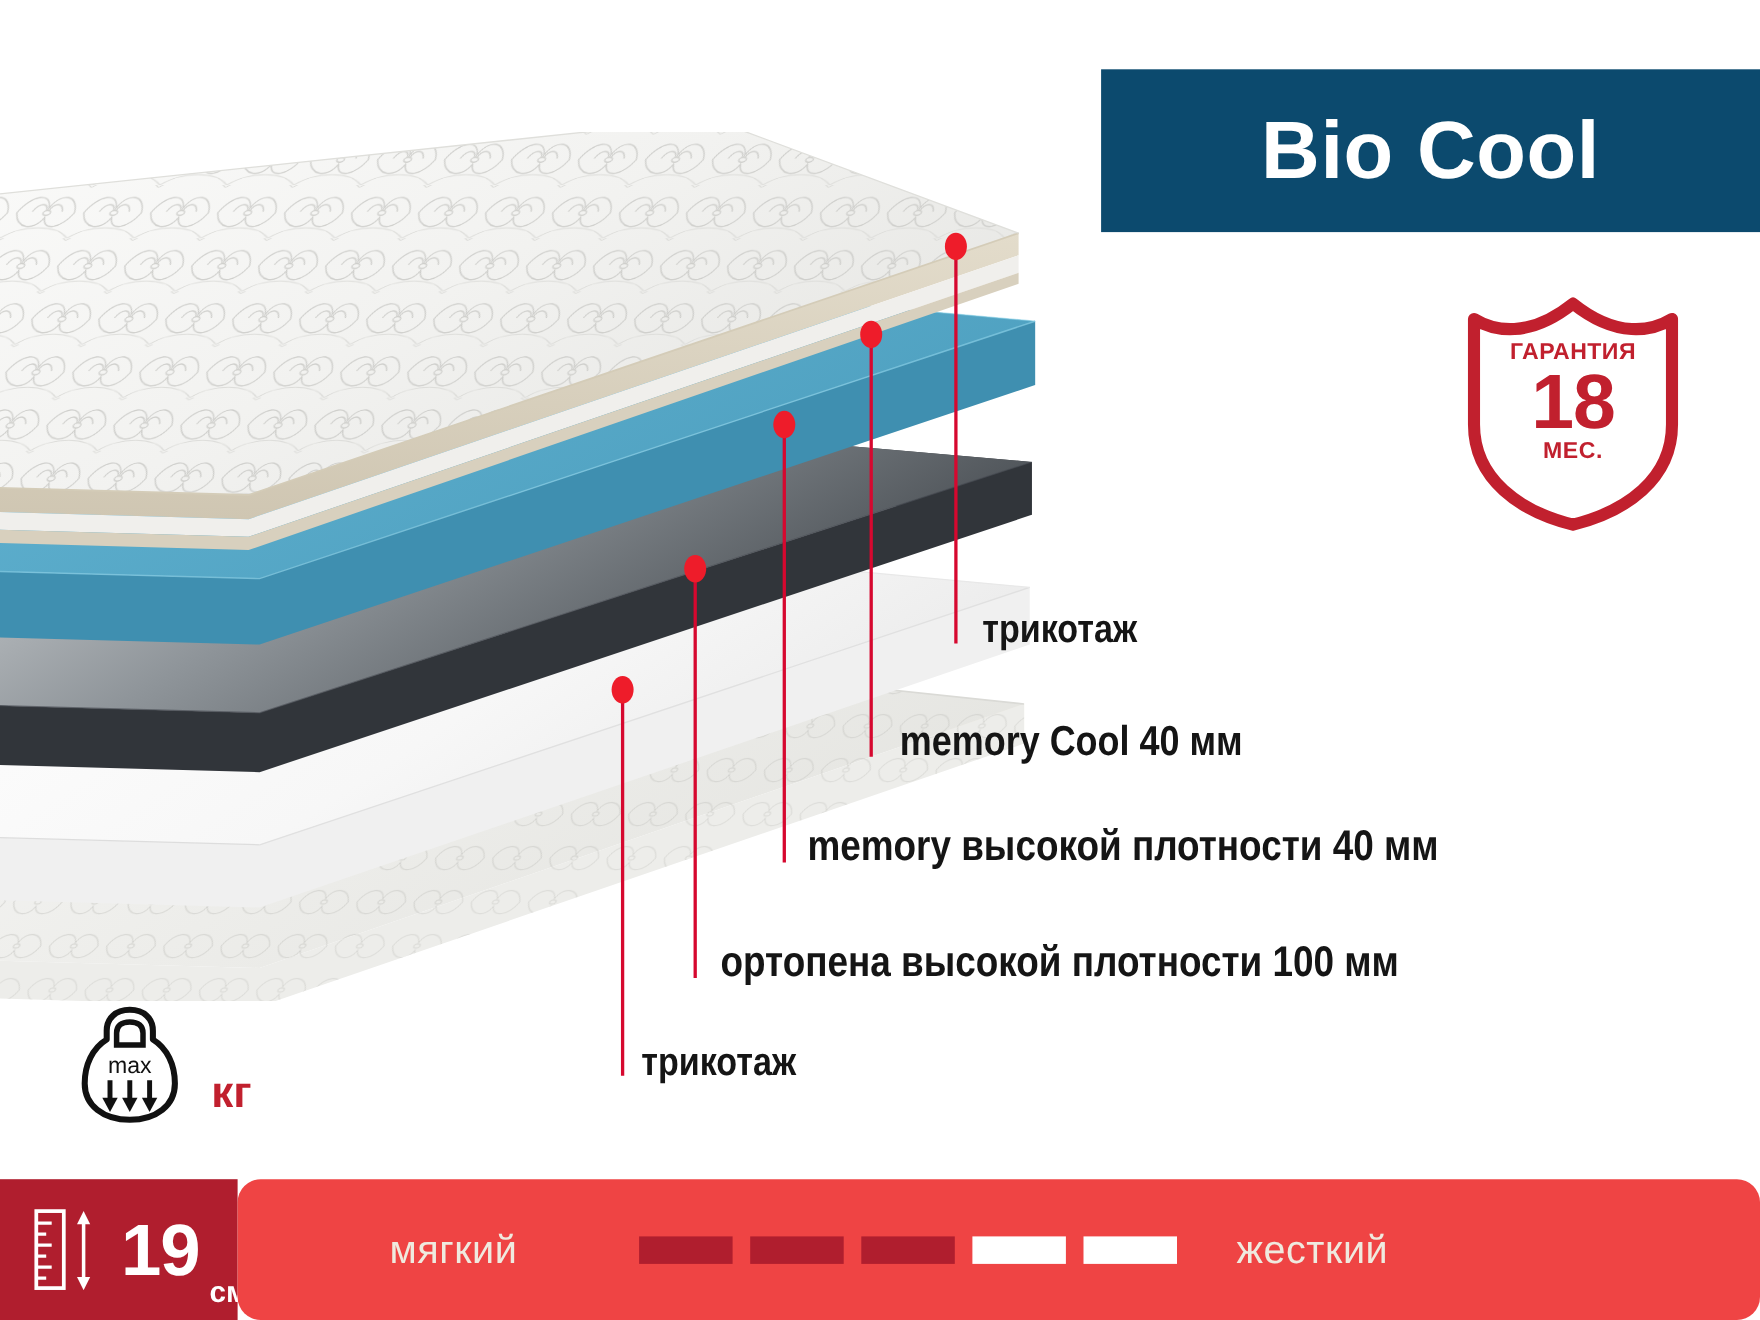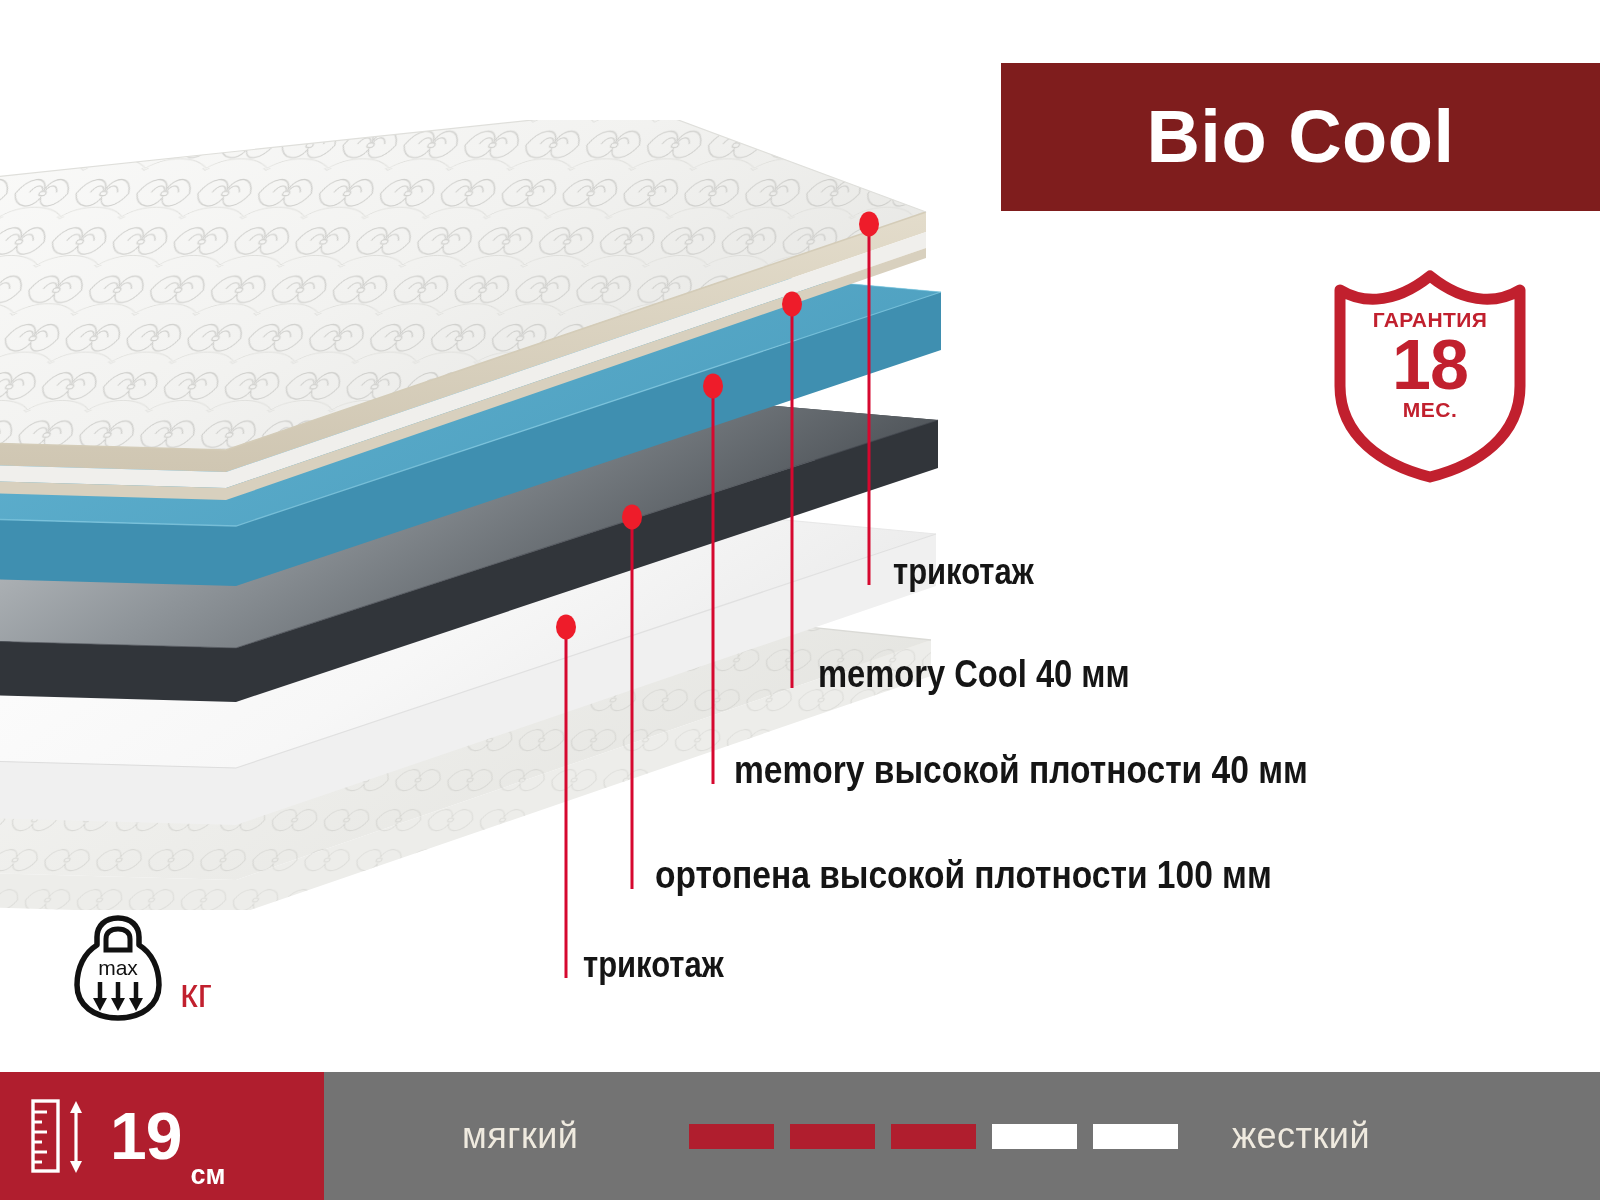--- a/index.html
+++ b/index.html
@@ -8,21 +8,21 @@
     width:1600px; height:1200px;
     position:relative; overflow:hidden;
     font-family:"Liberation Sans", sans-serif;
     background:#ffffff;
   }
 
   
   #title-banner{
     position:absolute; left:1001px; top:63px;
     width:599px; height:148px;
-    background:#7f1d1d;
+    background:#0c4a6e;
     display:flex; align-items:center; justify-content:center;
   }
   #title-banner .title-text{
     color:#ffffff;
     font-size:74px;
     font-weight:bold;
     letter-spacing:0.5px;
     line-height:1;
     font-family:"Liberation Sans", sans-serif;
   }
@@ -66,49 +66,50 @@
   #max-weight{
     position:absolute; left:72px; top:912px;
     display:flex; align-items:center;text-align:right;
   }
   #kettlebell-icon{ width:92px; height:112px; }
   #max-weight-value{
     color:#C1202E; font-size:104px; font-weight:bold;
     line-height:1; margin-left:24px; letter-spacing:-1px;
   }
   #max-weight-unit{
-    color:#C1202E; font-size:40px; font-weight:normal;
-    margin-left:16px; align-self:flex-end; padding-bottom:8px;
+    color:#C1202E; font-size:40px; font-weight:bold;
+    margin-left:28px; align-self:flex-end; padding-bottom:8px;
   }
 
   
   #bottom-bar{
     position:absolute; left:0; top:1072px;
     width:1600px; height:128px;
     display:flex;
   }
   #height-block{
-    width:324px; height:100%;
+    width:216px; height:100%;
     background:#B01E2E;
     display:flex; align-items:center; padding-left:28px;
   }
   #ruler-icon{ width:68px; height:82px; flex:none; }
   #height-value{
     color:#ffffff; font-size:66px; font-weight:bold;
     line-height:1; margin-left:14px; letter-spacing:-1px;
   }
   #height-unit{
     color:#ffffff; font-size:27px; font-weight:bold;
     margin-left:9px; align-self:flex-end; padding-bottom:9px;
   }
   #firmness-block{
     flex:1; height:100%;
-    background:#737373;
+    background:#ef4444;
     display:flex; align-items:center;
     position:relative;
+    border-radius:21px;
   }
   #firmness-soft-label{
     position:absolute; left:138px;
     color:#EFEADF; font-size:36px; letter-spacing:0.5px;
   }
   #firmness-scale{
     position:absolute; left:365px;
     display:flex; gap:16px;
   }
   .scale-seg{ width:85px; height:25px; }

